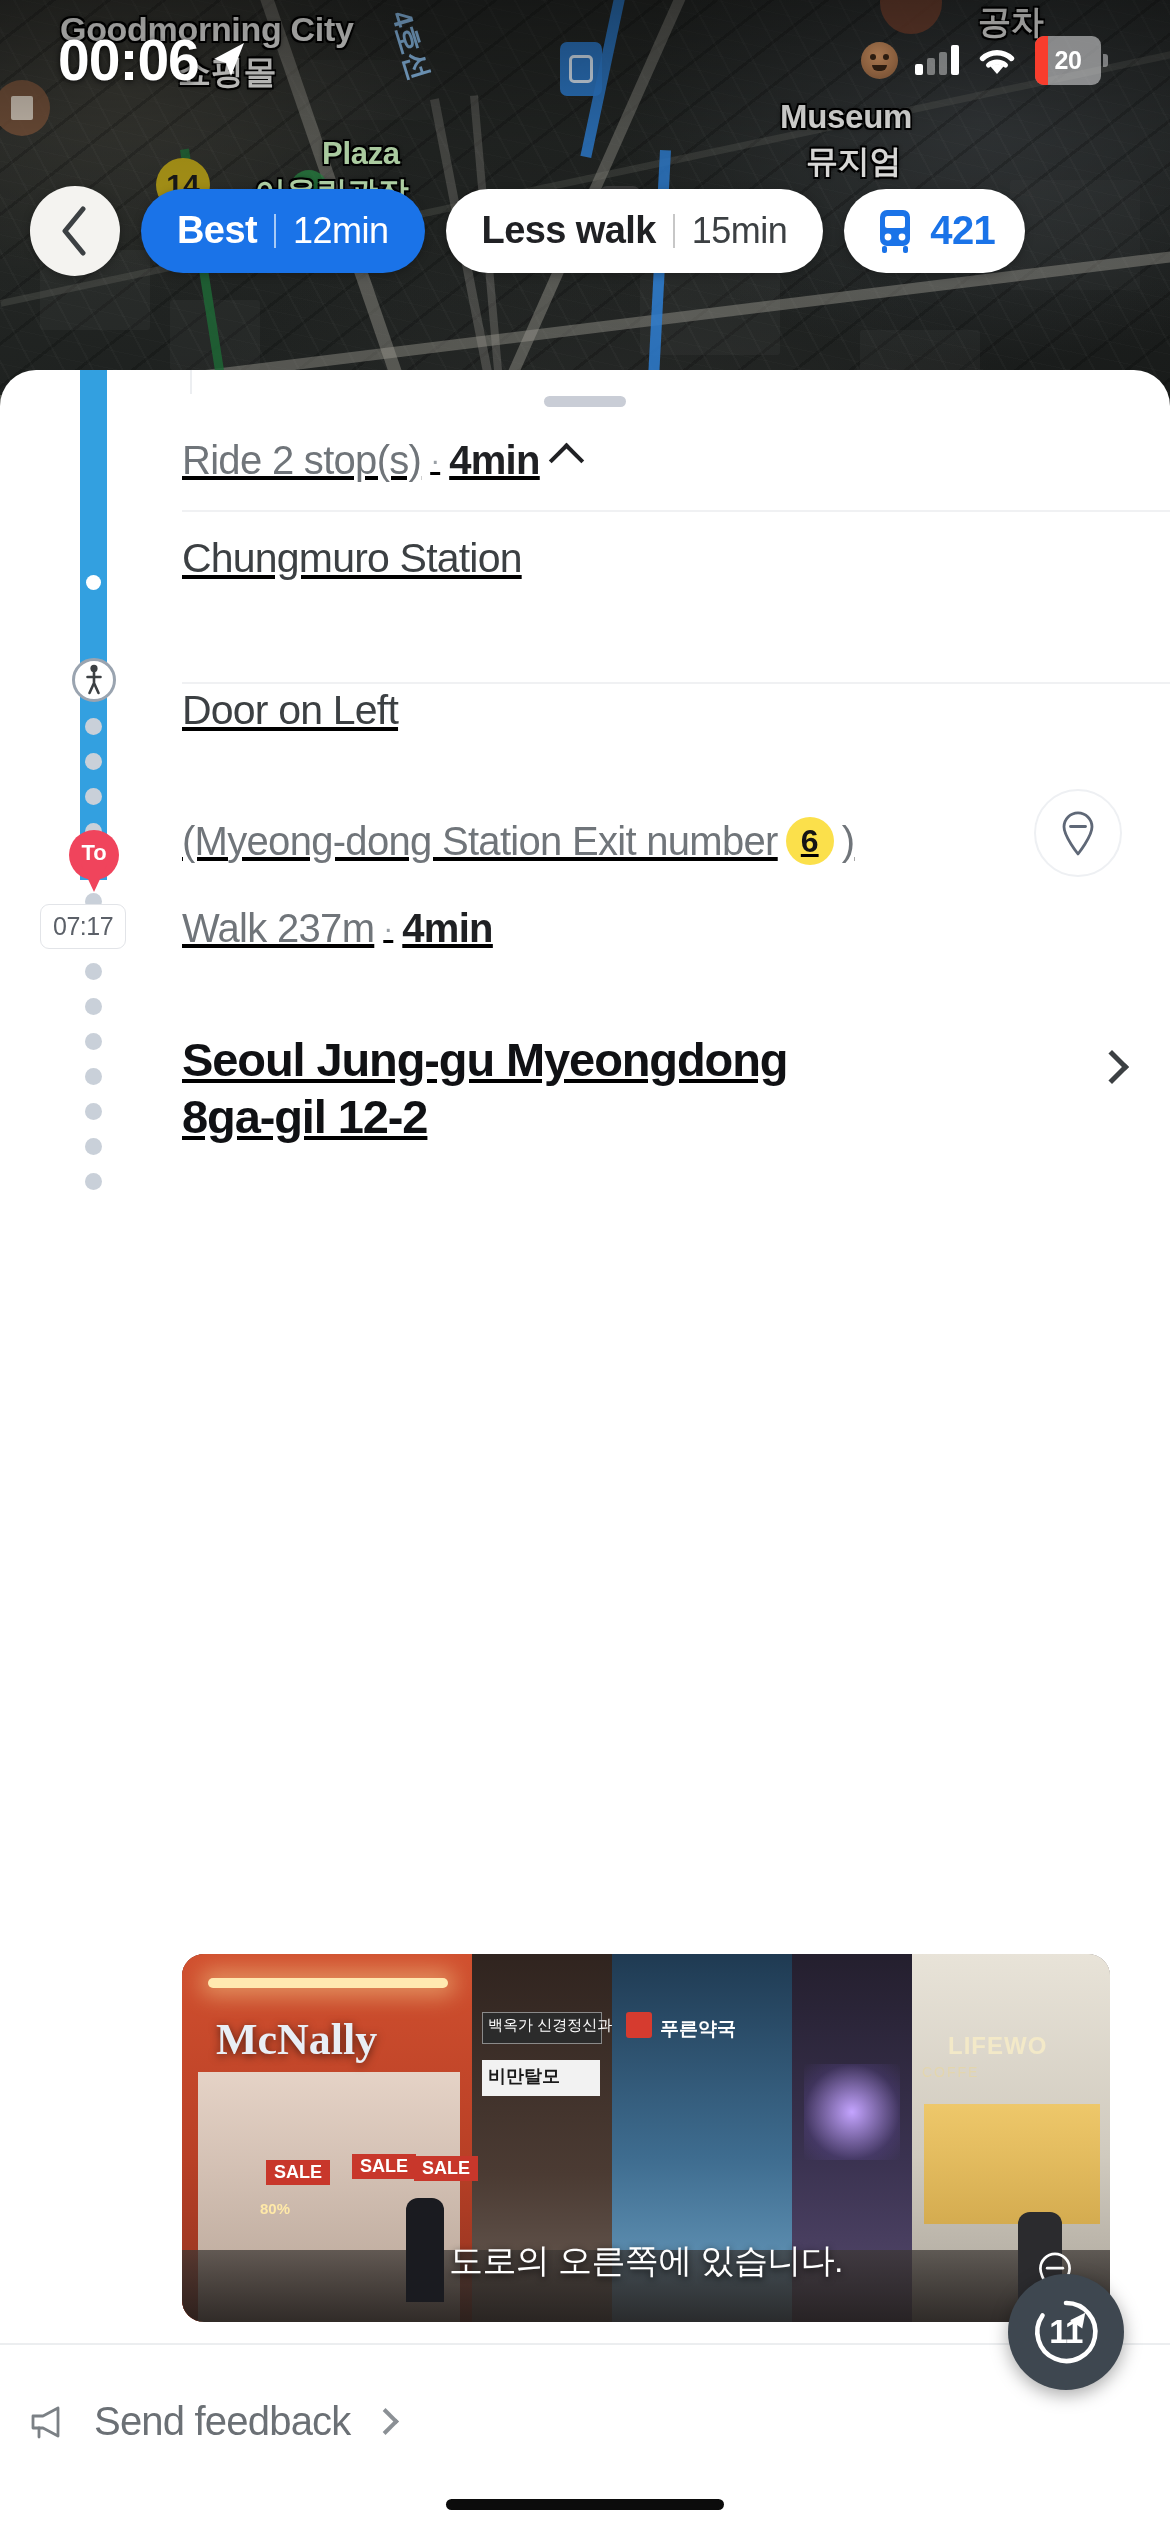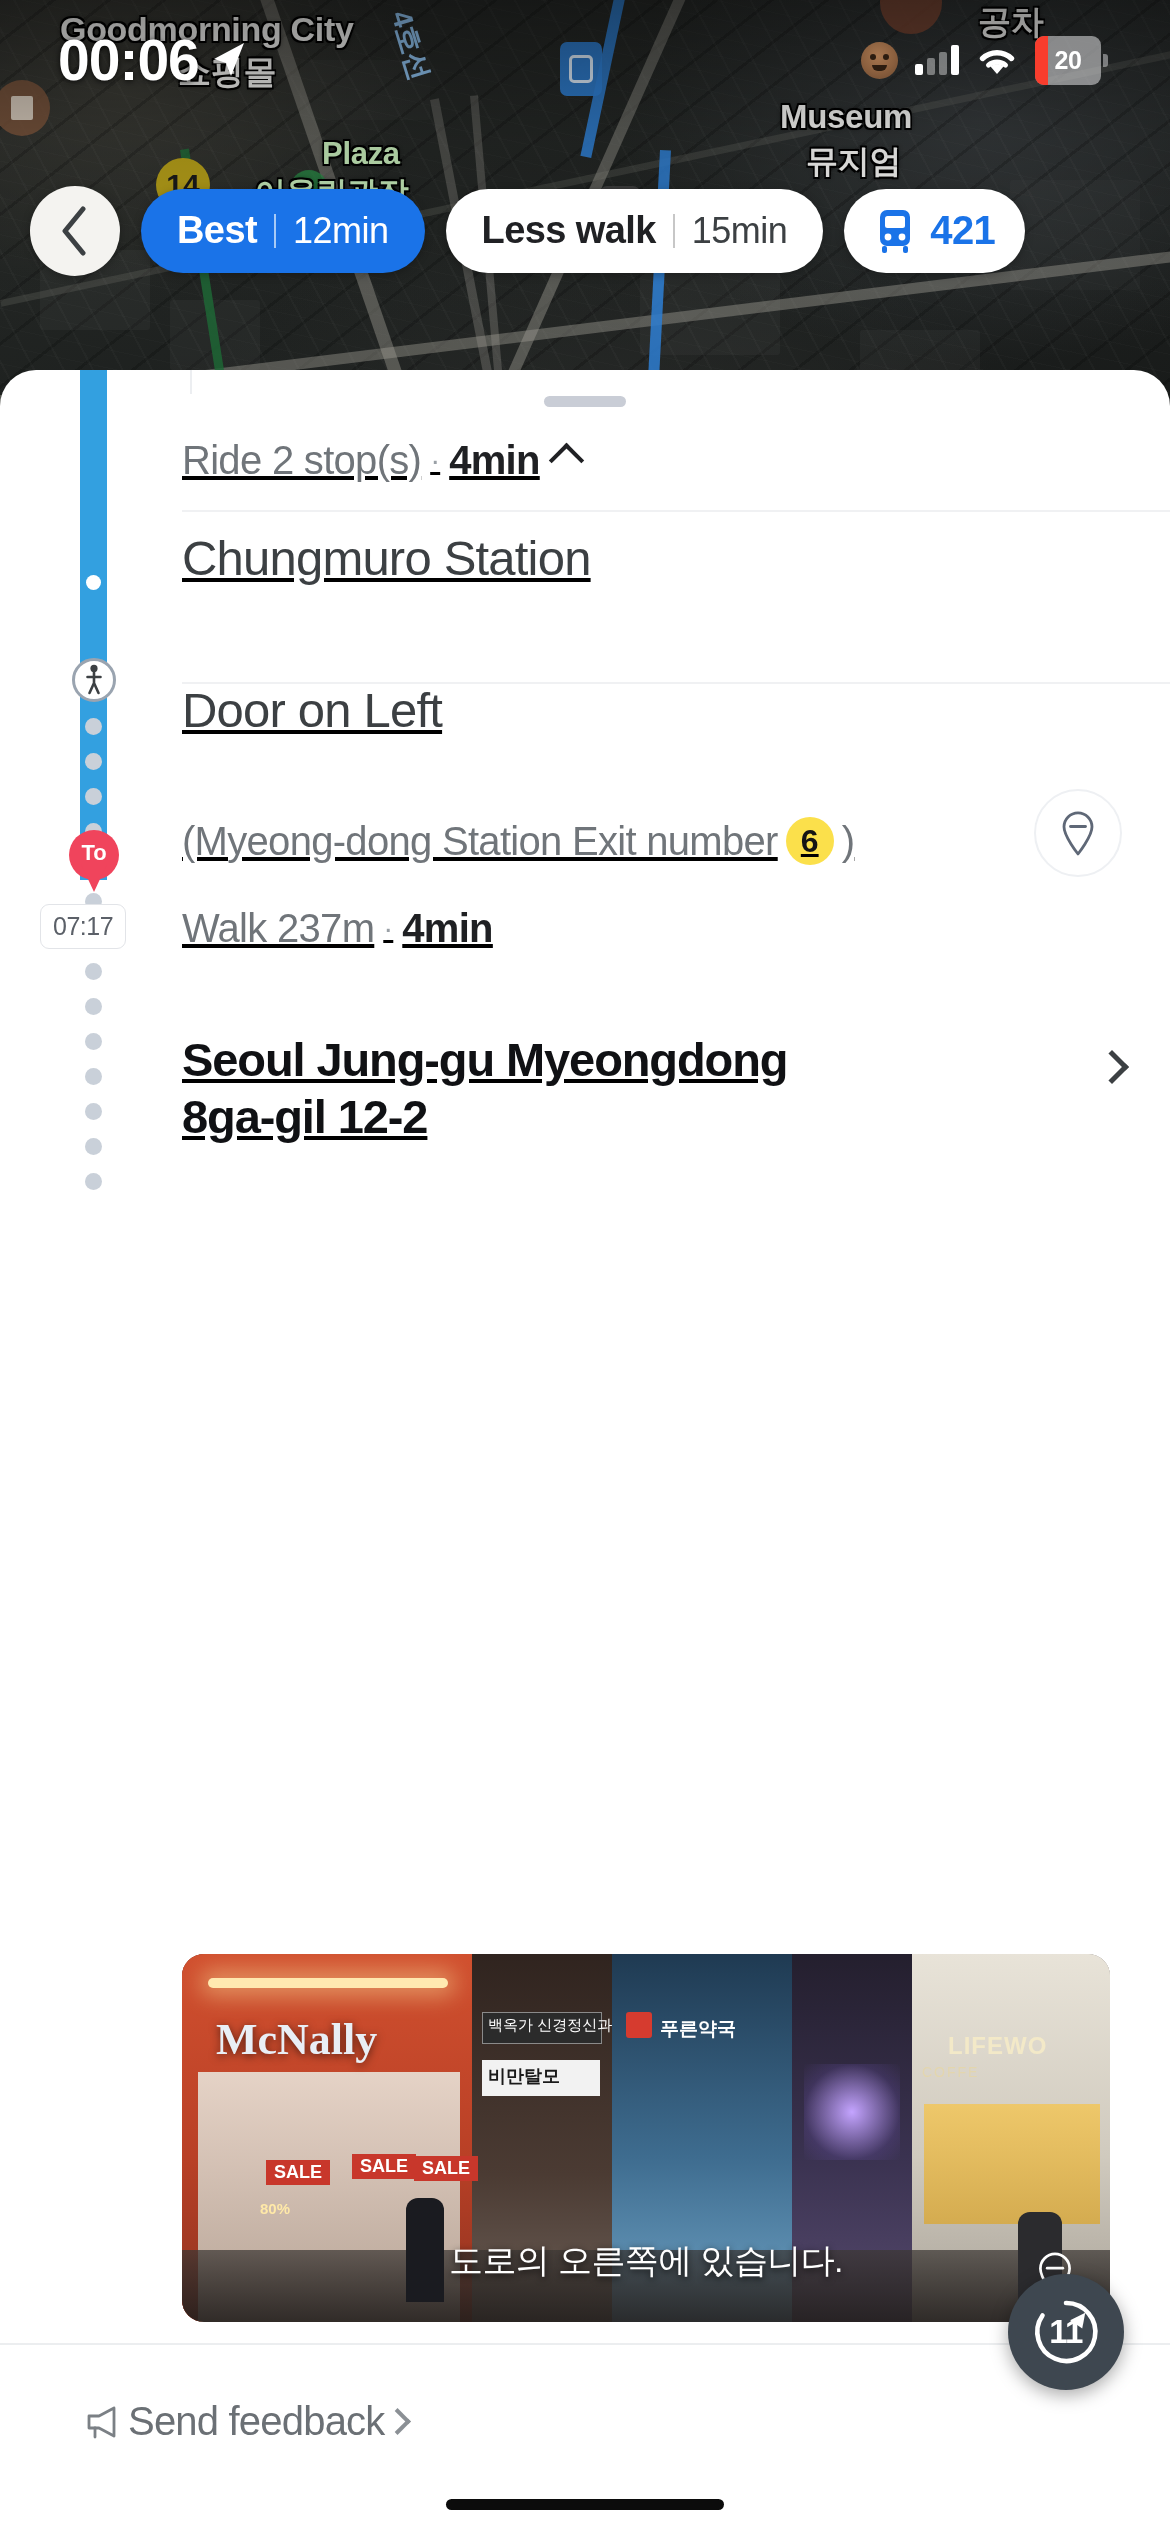--- a/index.html
+++ b/index.html
@@ -222,21 +222,21 @@
   }
   .fadeline {
     position:absolute; left:190px; width:920px; height:56px;
     border-top:2px solid #eceef1;
     border-left:2px solid #eceef1;
     border-top-left-radius:26px;
   }
 
   .t-muted { color:#70757a; font-size:40px; letter-spacing:-.7px; font-weight:400; }
   .t-bold-dark { color:#1f2023; font-size:40px; font-weight:700; letter-spacing:-.7px; }
-  .t-station { color:#3c4043; font-size:49px; letter-spacing:-.8px; font-weight:400; }
+  .t-station { color:#3c4043; font-size:41px; letter-spacing:-.8px; font-weight:400; }
   .t-head { color:#15161a; font-size:45px; font-weight:700; letter-spacing:-1px; }
   .t-dest { color:#101114; font-size:47px; font-weight:700; letter-spacing:-1.1px; line-height:1.22; }
 
   .chev-up {
     display:inline-block; width:25px; height:25px;
     border-left:4.5px solid #202124; border-top:4.5px solid #202124;
     transform:rotate(45deg); vertical-align:2px; margin-left:14px;
   }
   .dotsep { display:inline-block; margin:0 9px; color:#9aa0a6; font-size:30px; vertical-align:6px;}
 
@@ -289,22 +289,22 @@
   }
   .fab .cnt {
     position:absolute; color:#fff; font-size:33px; font-weight:600;
     letter-spacing:-.6px;
   }
 
   
   .feedback {
     position:absolute; left:0; top:1973px; width:1170px; height:155px;
     border-top:2px solid #eceef0;
-    display:flex; align-items:center; 
-    padding-left:84px;
+    display:flex; align-items:center; gap:22px;
+    padding-left:28px;
   }
   .fb-text { color:#6b7075; font-size:40px; letter-spacing:-.8px; }
   .fb-chev {
     width:19px; height:19px;
     border-right:4.5px solid #8b9095; border-top:4.5px solid #8b9095;
     transform:rotate(45deg); margin-left:4px;
   }
 
   
   .actionbar {

